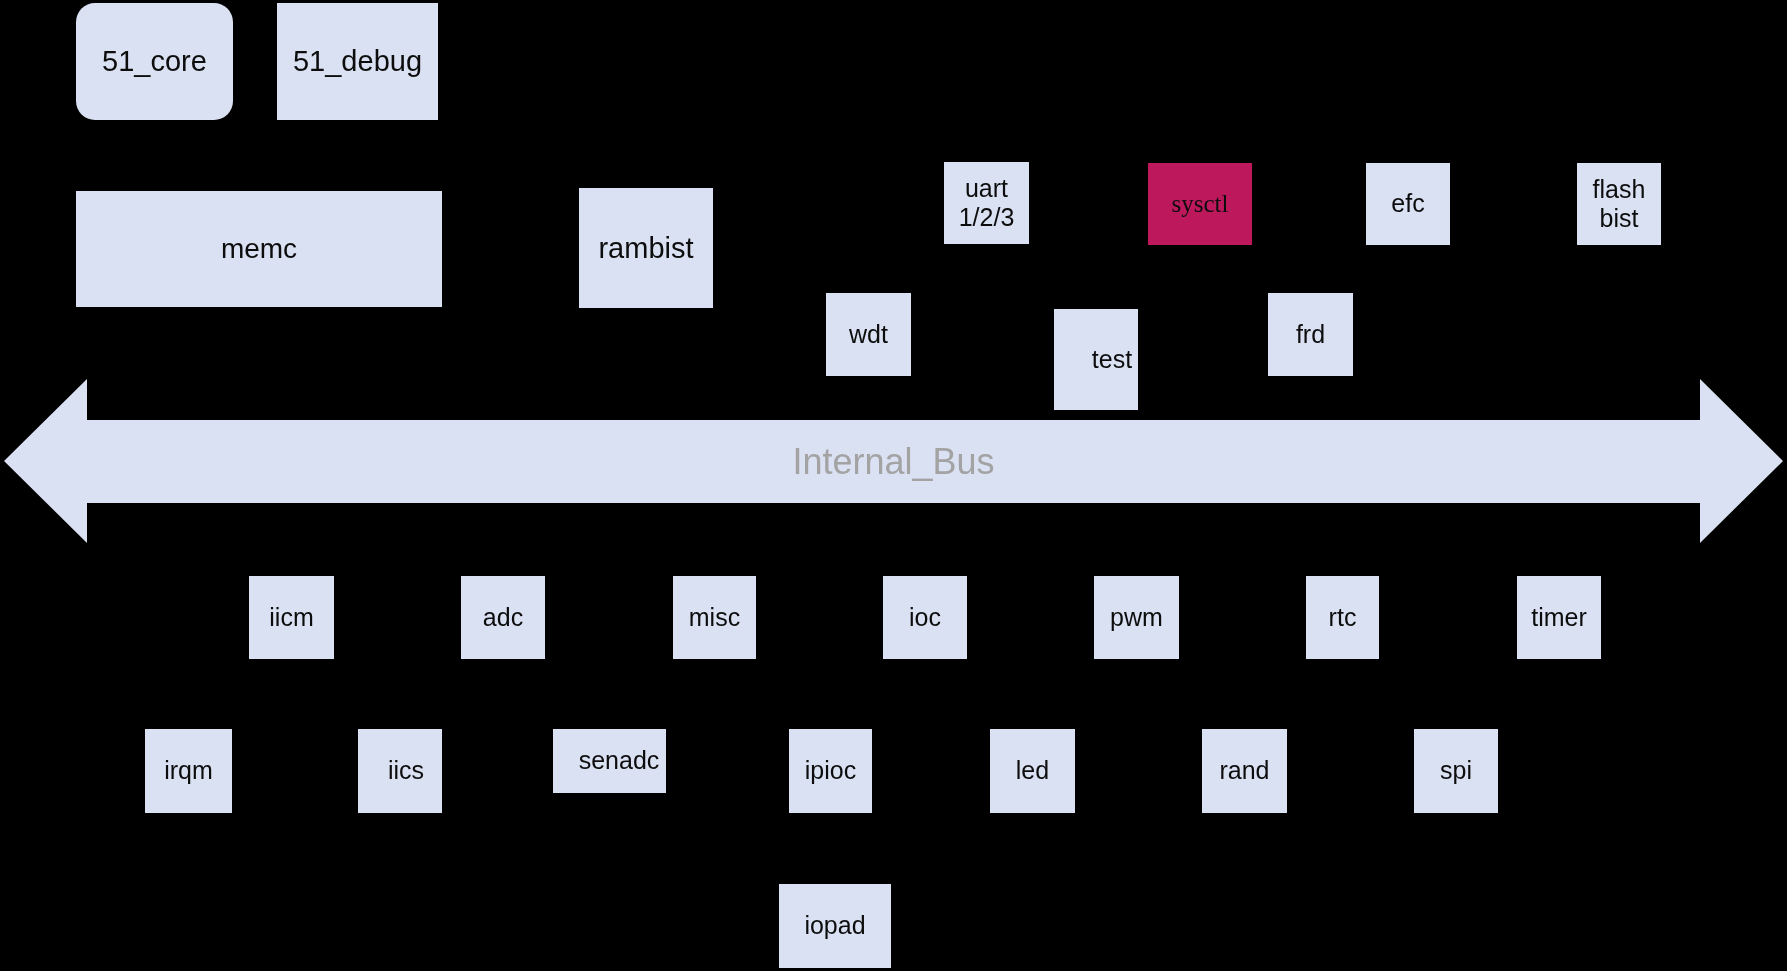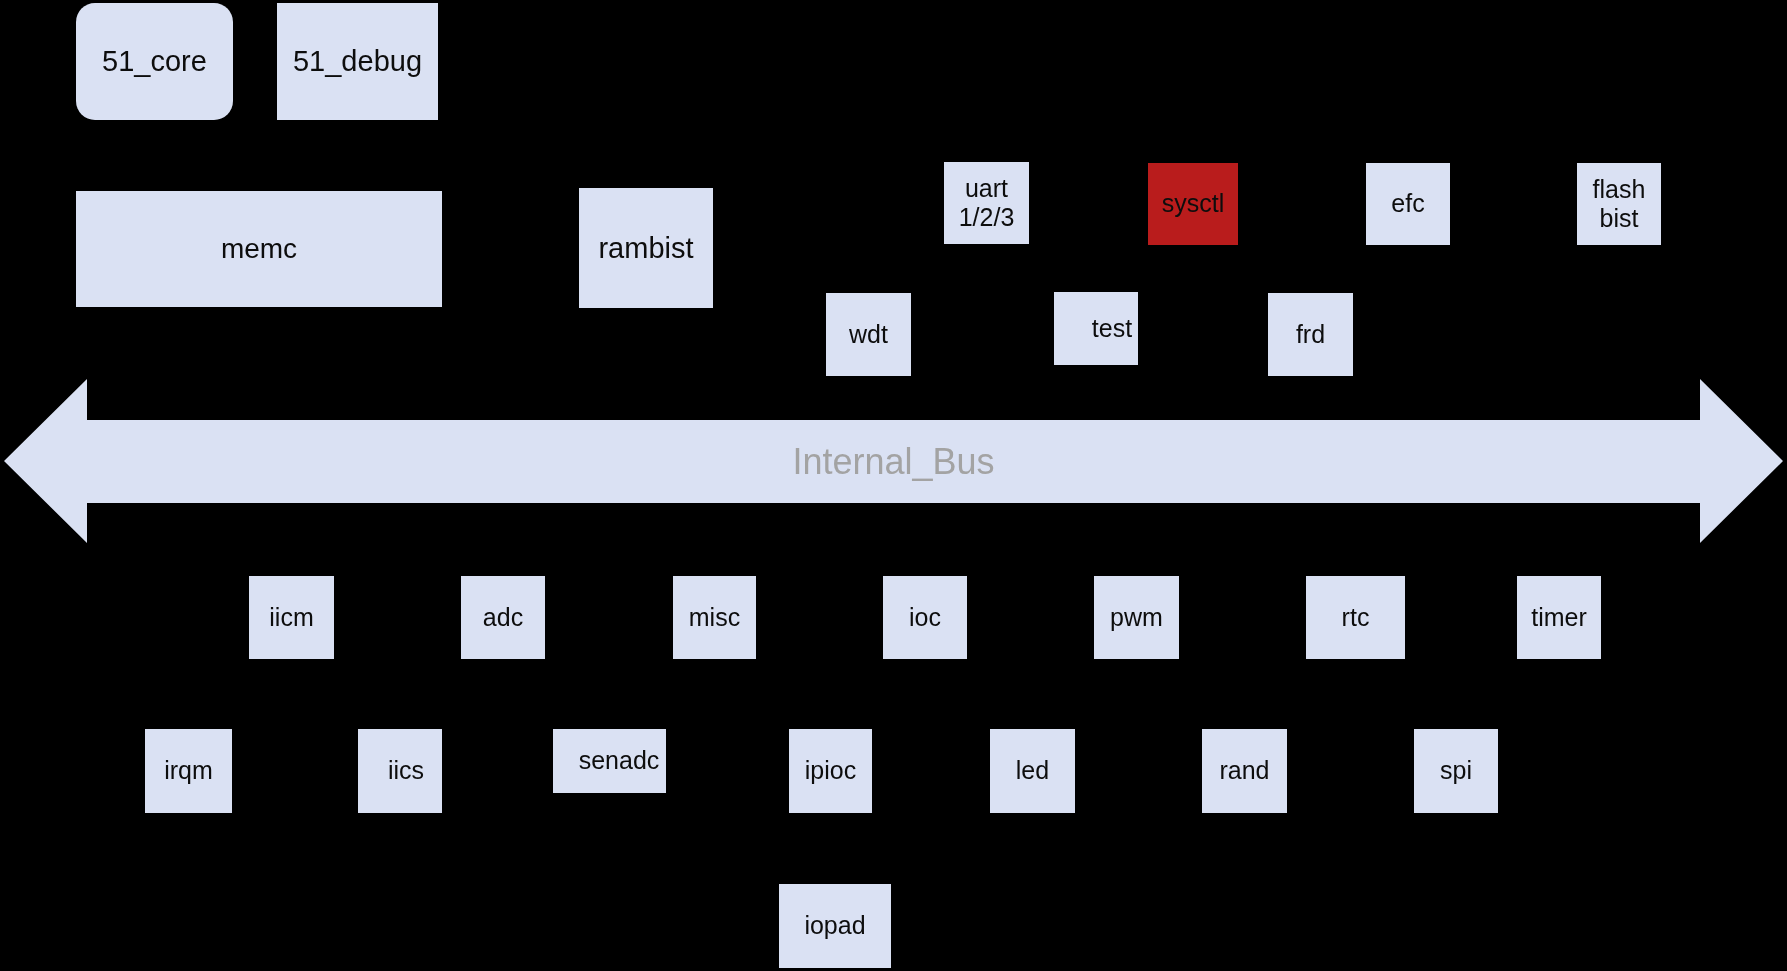--- a/index.html
+++ b/index.html
@@ -57,33 +57,33 @@
 
   <div id="bus-label" style="color: #a3a3a3; border-radius: 6px;">Internal_Bus</div>
 
   <div id="blocks">
       <div class="block f-m" style="left: 76px; top: 3px; width: 157px; height: 117px; background: rgb(218, 225, 243); color: rgb(13, 13, 13); border-radius: 19px;">51_core</div>
       <div class="block f-m" style="left: 277px; top: 3px; width: 161px; height: 117px; background: rgb(218, 225, 243); color: rgb(13, 13, 13);">51_debug</div>
       <div class="block f-l" style="left: 76px; top: 191px; width: 366px; height: 116px; background: rgb(218, 225, 243); color: rgb(13, 13, 13);">memc</div>
       <div class="block f-m" style="left: 579px; top: 188px; width: 134px; height: 120px; background: rgb(218, 225, 243); color: rgb(13, 13, 13);">rambist</div>
       <div class="block f-s" style="left: 944px; top: 162px; width: 85px; height: 82px; background: rgb(218, 225, 243); color: rgb(13, 13, 13);">uart
 1/2/3</div>
-      <div class="block f-s" style="left: 1148px; top: 163px; width: 90px; height: 82px; background: #b91c1c; color: rgb(13, 13, 13);">sysctl</div>
+      <div class="block f-s" style="left: 1148px; top: 163px; width: 104px; height: 82px; background: #be185d; color: rgb(13, 13, 13); font-family: Liberation Serif, serif;">sysctl</div>
       <div class="block f-s" style="left: 1366px; top: 163px; width: 84px; height: 82px; background: rgb(218, 225, 243); color: rgb(13, 13, 13);">efc</div>
       <div class="block f-s" style="left: 1577px; top: 163px; width: 84px; height: 82px; background: rgb(218, 225, 243); color: rgb(13, 13, 13);">flash
 bist</div>
       <div class="block f-s" style="left: 826px; top: 293px; width: 85px; height: 83px; background: rgb(218, 225, 243); color: rgb(13, 13, 13);">wdt</div>
-      <div class="block f-s" style="left: 1054px; top: 292px; width: 84px; height: 73px; background: rgb(218, 225, 243); color: rgb(13, 13, 13); padding-left: 32px;">test</div>
+      <div class="block f-s" style="left: 1054px; top: 309px; width: 84px; height: 101px; background: rgb(218, 225, 243); color: rgb(13, 13, 13); padding-left: 32px;">test</div>
       <div class="block f-s" style="left: 1268px; top: 293px; width: 85px; height: 83px; background: rgb(218, 225, 243); color: rgb(13, 13, 13);">frd</div>
       <div class="block f-s" style="left: 249px; top: 576px; width: 85px; height: 83px; background: rgb(218, 225, 243); color: rgb(13, 13, 13);">iicm</div>
       <div class="block f-s" style="left: 461px; top: 576px; width: 84px; height: 83px; background: rgb(218, 225, 243); color: rgb(13, 13, 13);">adc</div>
       <div class="block f-s" style="left: 673px; top: 576px; width: 83px; height: 83px; background: rgb(218, 225, 243); color: rgb(13, 13, 13);">misc</div>
       <div class="block f-s" style="left: 883px; top: 576px; width: 84px; height: 83px; background: rgb(218, 225, 243); color: rgb(13, 13, 13);">ioc</div>
       <div class="block f-s" style="left: 1094px; top: 576px; width: 85px; height: 83px; background: rgb(218, 225, 243); color: rgb(13, 13, 13);">pwm</div>
-      <div class="block f-s" style="left: 1306px; top: 576px; width: 99px; height: 83px; background: rgb(218, 225, 243); color: rgb(13, 13, 13);">rtc</div>
+      <div class="block f-s" style="left: 1306px; top: 576px; width: 73px; height: 83px; background: rgb(218, 225, 243); color: rgb(13, 13, 13);">rtc</div>
       <div class="block f-s" style="left: 1517px; top: 576px; width: 84px; height: 83px; background: rgb(218, 225, 243); color: rgb(13, 13, 13);">timer</div>
       <div class="block f-s" style="left: 145px; top: 729px; width: 87px; height: 84px; background: rgb(218, 225, 243); color: rgb(13, 13, 13);">irqm</div>
       <div class="block f-s" style="left: 358px; top: 729px; width: 84px; height: 84px; background: rgb(218, 225, 243); color: rgb(13, 13, 13); padding-left: 12px;">iics</div>
       <div class="block f-s" style="left: 553px; top: 729px; width: 113px; height: 64px; background: rgb(218, 225, 243); color: rgb(13, 13, 13); padding-left: 19px;">senadc</div>
       <div class="block f-s" style="left: 789px; top: 729px; width: 83px; height: 84px; background: rgb(218, 225, 243); color: rgb(13, 13, 13);">ipioc</div>
       <div class="block f-s" style="left: 990px; top: 729px; width: 85px; height: 84px; background: rgb(218, 225, 243); color: rgb(13, 13, 13);">led</div>
       <div class="block f-s" style="left: 1202px; top: 729px; width: 85px; height: 84px; background: rgb(218, 225, 243); color: rgb(13, 13, 13);">rand</div>
       <div class="block f-s" style="left: 1414px; top: 729px; width: 84px; height: 84px; background: rgb(218, 225, 243); color: rgb(13, 13, 13);">spi</div>
       <div class="block f-s" style="left: 779px; top: 884px; width: 112px; height: 84px; background: rgb(218, 225, 243); color: rgb(13, 13, 13);">iopad</div>
     </div>

